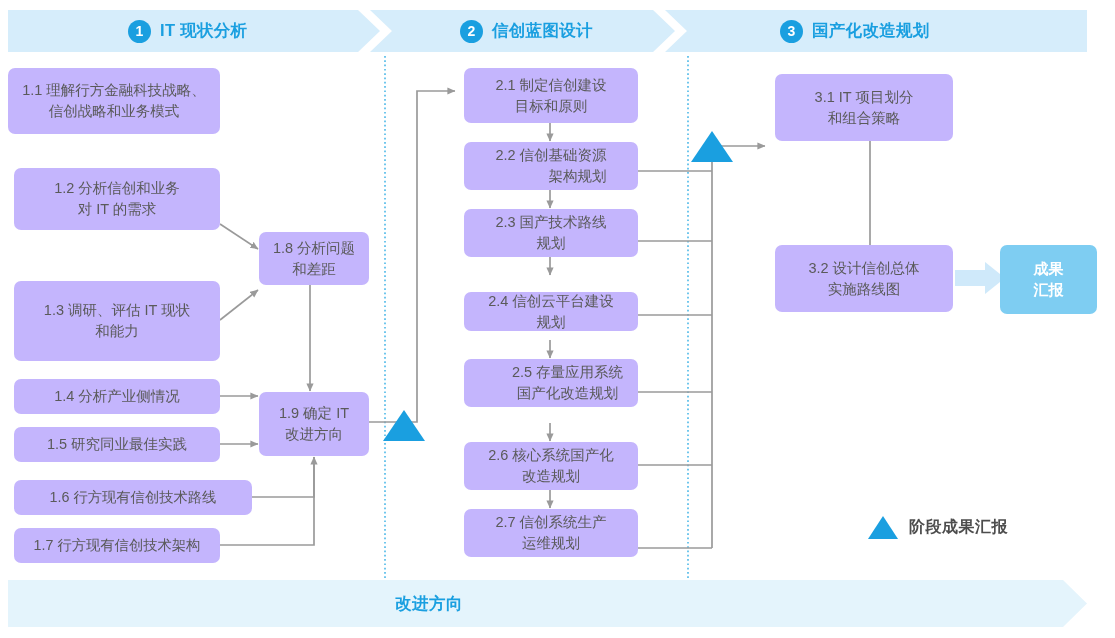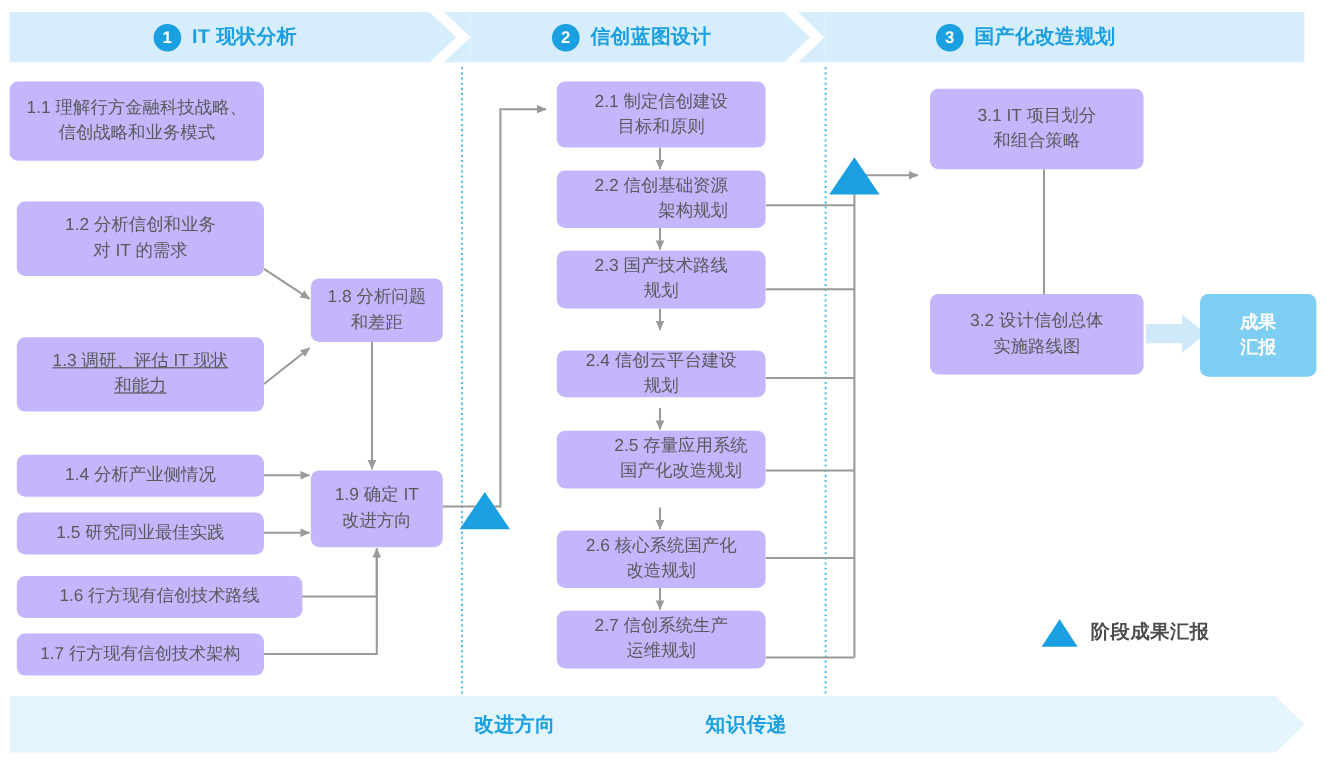--- a/index.html
+++ b/index.html
@@ -41,23 +41,20 @@
 </head>
 <body>
 
 <div id="stage">
 
   <svg class="layer">
     <polygon points="8,580 1063,580 1087,603.5 1063,627 8,627" fill="#e4f4fc"></polygon>
   </svg>
   <div class="bottom-label" style="left:395px;">
       <span>改进方向</span>
-    </div>
-  <div class="bottom-label" style="left:588px;">
-      <span>知识传递</span>
     </div>
 
   <div class="phase-band p1"></div>
   <div class="phase-band p2"></div>
   <div class="phase-band p3"></div>
 
   <svg class="layer">
 
     <polygon points="370,10 392,31 370,52 358,52 380,31 358,10" fill="#ffffff"></polygon>
 
@@ -130,21 +127,21 @@
     <polygon points="955,270 985,270 985,262 1005,278 985,294 985,286 955,286" fill="#cfe9fa"></polygon>
   </svg>
 
   <svg class="layer">
     <polygon points="404,410 425,441 383,441" fill="#1a9fe0"></polygon>
     <polygon points="712,131 733,162 691,162" fill="#1a9fe0"></polygon>
   </svg>
 
   <div class="box" style="left:8px;top:68px;width:212px;height:66px;">1.1 理解行方金融科技战略、<br>信创战略和业务模式</div>
   <div class="box" style="left:14px;top:168px;width:206px;height:62px;">1.2 分析信创和业务<br>对 IT 的需求</div>
-  <div class="box" style="left:14px;top:281px;width:206px;height:62px;text-decoration:underline;">1.3 调研、评估 IT 现状<br>和能力</div>
+  <div class="box" style="left:14px;top:281px;width:206px;height:80px;">1.3 调研、评估 IT 现状<br>和能力</div>
   <div class="box" style="left:14px;top:379px;width:206px;height:35px;">1.4 分析产业侧情况</div>
   <div class="box" style="left:14px;top:427px;width:206px;height:35px;">1.5 研究同业最佳实践</div>
   <div class="box wide" style="left:14px;top:480px;width:238px;height:35px;">1.6 行方现有信创技术路线</div>
   <div class="box wide" style="left:14px;top:528px;width:206px;height:35px;">1.7 行方现有信创技术架构</div>
 
   <div class="box" style="left:259px;top:232px;width:110px;height:53px;">1.8 分析问题<br>和差距</div>
   <div class="box" style="left:259px;top:392px;width:110px;height:64px;">1.9 确定 IT<br>改进方向</div>
 
   <div class="box" style="left:464px;top:68px;width:174px;height:55px;">2.1 制定信创建设<br>目标和原则</div>
   <div class="box" style="left:464px;top:142px;width:174px;height:48px;text-align:right;">2.2 信创基础资源<br>架构规划</div>

